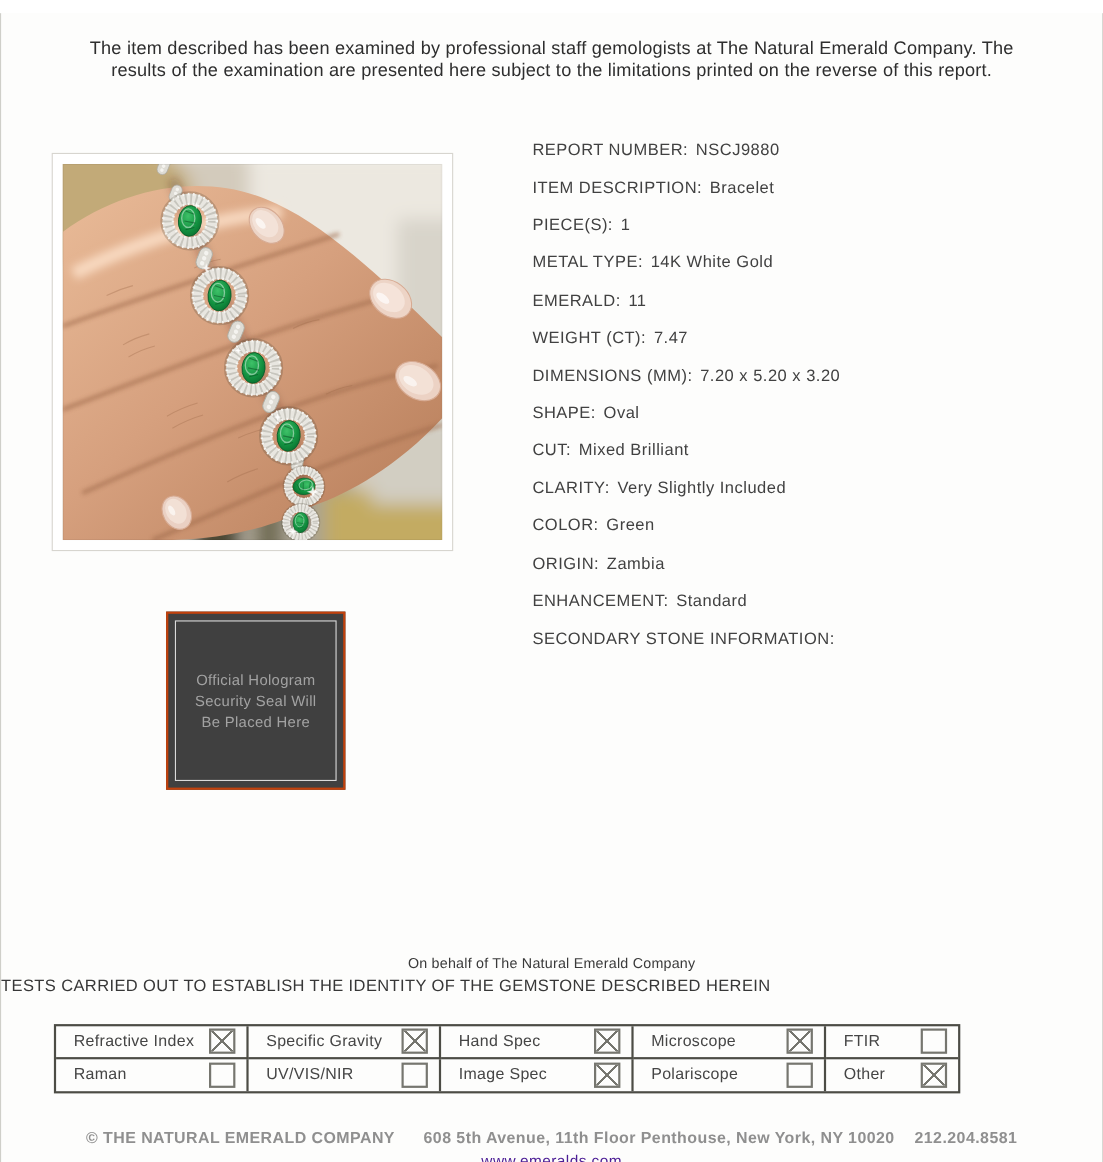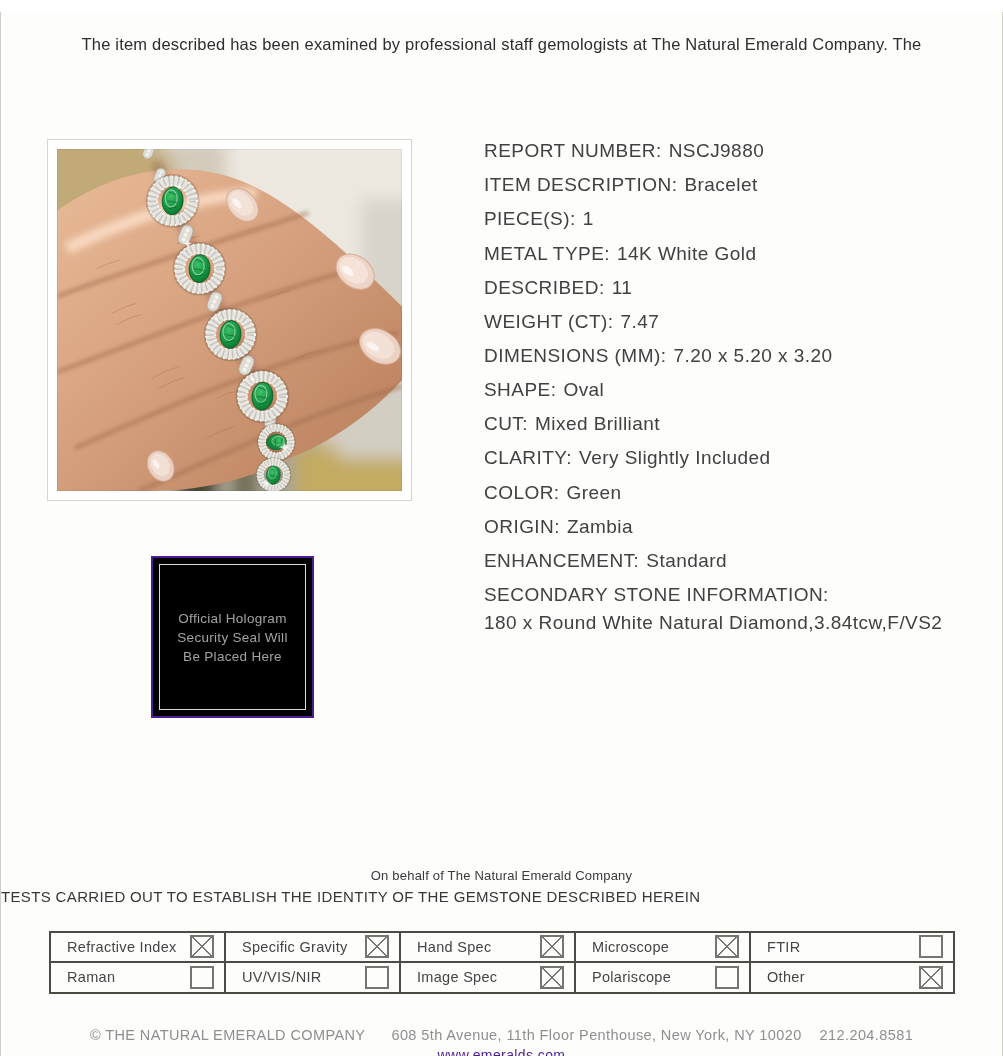--- a/index.html
+++ b/index.html
@@ -18,70 +18,71 @@
     letter-spacing:0.2px;
   }
   
   .photo-frame {
     position:absolute; left:46px; top:127px; width:365px; height:362px;
     background:#ffffff; border:1px solid #d7d5cf; padding:9px;
   }
   .photo-frame svg { display:block; width:100%; height:100%; }
   
   .details { position:absolute; left:483px; top:116px; width:470px; color:#414141; }
-  .drow { height:34.15px; display:flex; align-items:flex-end; font-size:19px; letter-spacing:0.45px; white-space:nowrap; }
+  .drow { height:34.15px; display:flex; align-items:flex-start; font-size:15px; letter-spacing:0.45px; white-space:nowrap; }
   .drow .lbl { margin-right:7px; }
   .drow.secondary-value { height:28px; }
   
   .hologram {
     position:absolute; left:150px; top:544px; width:163px; height:162px;
-    background:#000000; border:2px solid #4c1d95;
+    background:#404040; border:2px solid #c2410c;
   }
   .hologram .inner {
     position:absolute; left:6px; top:6px; right:6px; bottom:6px;
     border:1px solid #dadada; display:flex; align-items:center; justify-content:center;
   }
   .hologram .txt { text-align:center; color:#a2a2a2; font-size:13.5px; line-height:19px; letter-spacing:0.3px; }
   
   .behalf { position:absolute; top:856px; width:100%; text-align:center; color:#3a3a3a; font-size:13px; letter-spacing:0.2px; }
   .tests-heading { position:absolute; top:875.5px; width:100%; text-align:left; color:#373737; font-size:15px; letter-spacing:0.35px; }
   .tests-table {
-    position:absolute; left:48px; top:919px; width:906px; height:63px;
+    position:absolute; left:48px; top:919px; width:824px; height:63px;
     border:2px solid #4c4c45; background:#fdfdfc;
     display:grid; grid-template-columns:175px 175px 175px 175px 1fr;
     grid-template-rows:1fr 1fr;
   }
   .tcell {
     display:flex; align-items:center; justify-content:space-between;
     padding:0 10px 0 16px;
     border-right:2px solid #4c4c45; border-bottom:2px solid #4c4c45;
     font-size:14.5px; color:#454545; letter-spacing:0.3px;
   }
   .tcell:nth-child(5n) { border-right:none; }
   .tcell:nth-child(n+6) { border-bottom:none; }
   .cbox { position:relative; width:24px; height:23px; border:2px solid #76766f; flex:0 0 auto; }
   .cbox.checked::before {
     content:""; position:absolute; inset:0;
     background-image:
       linear-gradient(45deg, transparent 46.5%, #76766f 46.5%, #76766f 53.5%, transparent 53.5%),
       linear-gradient(-45deg, transparent 46.5%, #76766f 46.5%, #76766f 53.5%, transparent 53.5%);
   }
   
-  .footer1 { position:absolute; top:1015px; width:100%; text-align:center; color:#8f8f8f; font-size:14.5px; letter-spacing:0.4px; white-space:nowrap; }
+  .footer1 { position:absolute; top:1015px; width:100%; text-align:center; color:#8f8f8f; font-size:14.5px; letter-spacing:0.4px; white-space:nowrap;font-weight:bold; }
   .footer1 .company { margin-right:26px; }
   .footer1 .phone { margin-left:18px; }
   .footer2 { position:absolute; top:1035px; width:100%; text-align:center; color:#4c1d95; font-size:14px; letter-spacing:0.4px; }
 </style>
 </head>
 <body>
 
 <div class="page">
 
   <div class="disclaimer">
     <div>The item described has been examined by professional staff gemologists at The Natural Emerald Company. The</div>
+    <div>results of the examination are presented here subject to the limitations printed on the reverse of this report.</div>
   </div>
 
   <div class="photo-frame">
     <svg viewBox="0 0 346 343" preserveAspectRatio="none">
       <defs>
         <filter id="b8" x="-30%" y="-30%" width="160%" height="160%">
             <feGaussianBlur stdDeviation="8"></feGaussianBlur>
           </filter>
         <filter id="b4" x="-30%" y="-30%" width="160%" height="160%">
             <feGaussianBlur stdDeviation="4"></feGaussianBlur>
@@ -215,21 +216,21 @@
       </div>
     <div class="drow">
         <span class="lbl">PIECE(S):</span>
         <span class="val">1</span>
       </div>
     <div class="drow">
         <span class="lbl">METAL TYPE:</span>
         <span class="val">14K White Gold</span>
       </div>
     <div class="drow">
-        <span class="lbl">DESCRIBED:</span>
+        <span class="lbl">EMERALD:</span>
         <span class="val">11</span>
       </div>
     <div class="drow">
         <span class="lbl">WEIGHT (CT):</span>
         <span class="val">7.47</span>
       </div>
     <div class="drow">
         <span class="lbl">DIMENSIONS (MM):</span>
         <span class="val">7.20 x 5.20 x 3.20</span>
       </div>
@@ -253,23 +254,20 @@
         <span class="lbl">ORIGIN:</span>
         <span class="val">Zambia</span>
       </div>
     <div class="drow">
         <span class="lbl">ENHANCEMENT:</span>
         <span class="val">Standard</span>
       </div>
     <div class="drow">
         <span class="lbl">SECONDARY STONE INFORMATION:</span>
         <span class="val"></span>
-      </div>
-    <div class="drow secondary-value">
-        <span class="val">180 x Round White Natural Diamond,3.84tcw,F/VS2</span>
       </div>
   </div>
 
   <div class="hologram">
     <div class="inner">
       <div class="txt">
         <div>Official Hologram</div>
         <div>Security Seal Will</div>
         <div>Be Placed Here</div>
       </div>

